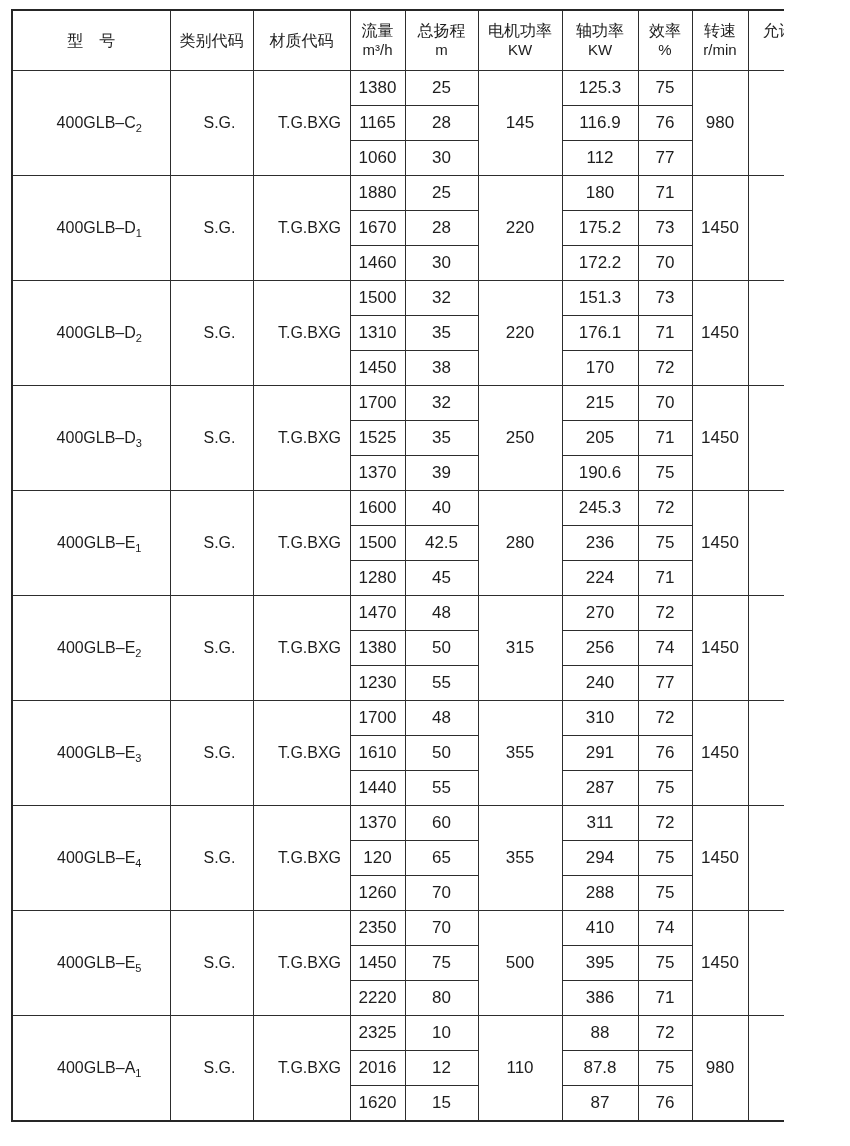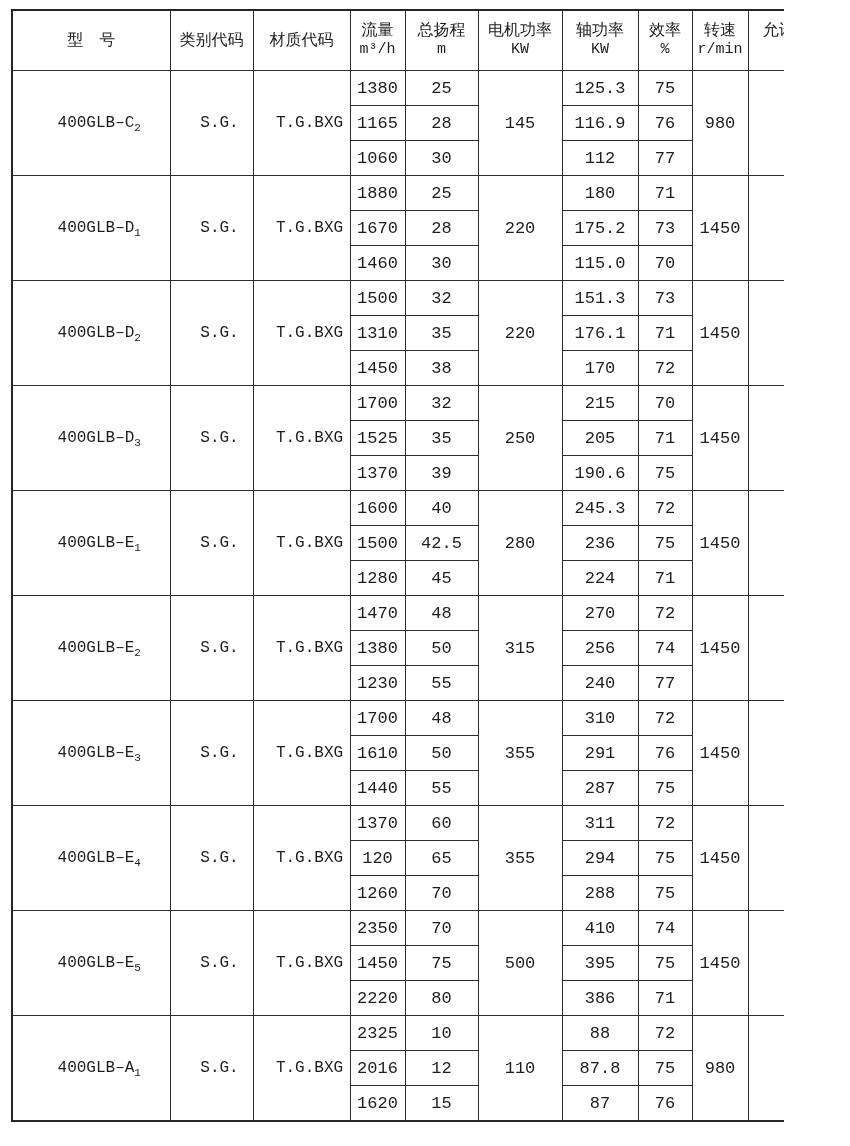--- a/index.html
+++ b/index.html
@@ -1,18 +1,18 @@
 <!DOCTYPE html>
 <html><head>
 <meta charset="utf-8">
 <style>
   html,body{margin:0;padding:0;background:#ffffff;}
   .page{
     width:784px;height:1146px;position:relative;background:#ffffff;
-    font-family:Liberation Mono, monospace;color:#1d1d1d;
+    font-family:Liberation Sans, sans-serif;color:#1d1d1d;
     overflow:hidden;
   }
   table.spec{
     position:absolute;left:11px;top:9px;width:830px;
     border-collapse:collapse;table-layout:fixed;
     border:2px solid #262626;
   }
   th,td{
     border:1.5px solid #2d2d2d;
     text-align:center;vertical-align:middle;
@@ -121,21 +121,21 @@
         </tr>
         <tr>
           <td class="c-flow">1670</td>
           <td class="c-head">28</td>
           <td class="c-shaft">175.2</td>
           <td class="c-eff">73</td>
         </tr>
         <tr>
           <td class="c-flow">1460</td>
           <td class="c-head">30</td>
-          <td class="c-shaft">115.0</td>
+          <td class="c-shaft">172.2</td>
           <td class="c-eff">70</td>
         </tr>
         <tr>
           <td class="c-model" rowspan="3"><span>400GLB–D</span><span class="subidx">2</span></td>
           <td class="c-cat" rowspan="3">S.G.</td>
           <td class="c-mat" rowspan="3">T.G.BXG</td>
           <td class="c-flow">1500</td>
           <td class="c-head">32</td>
           <td class="c-motor" rowspan="3">220</td>
           <td class="c-shaft">151.3</td>

